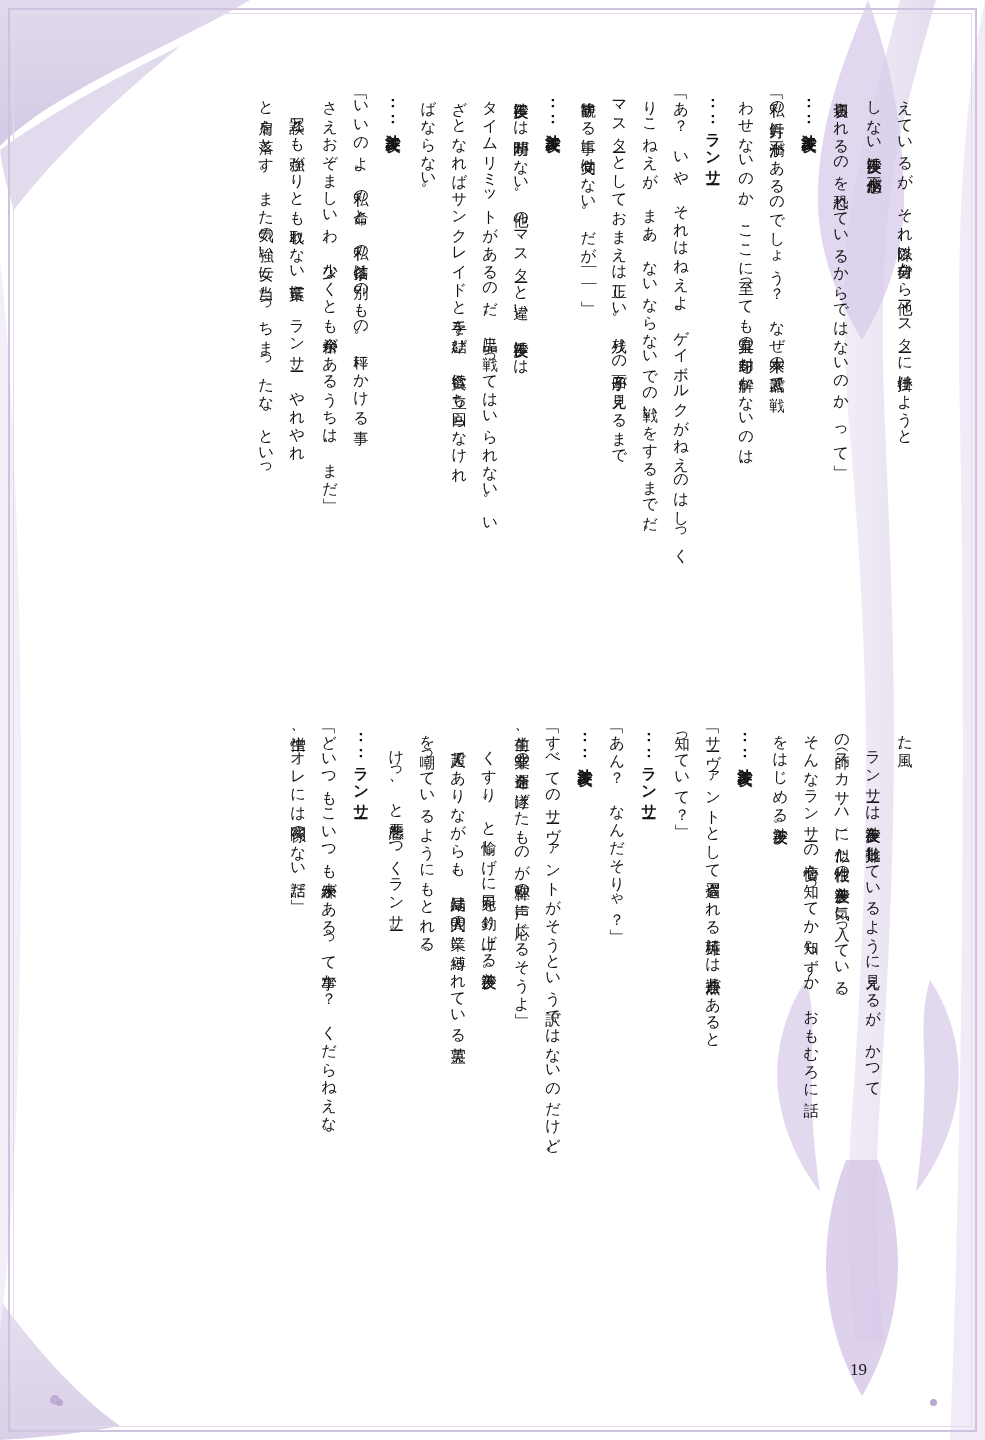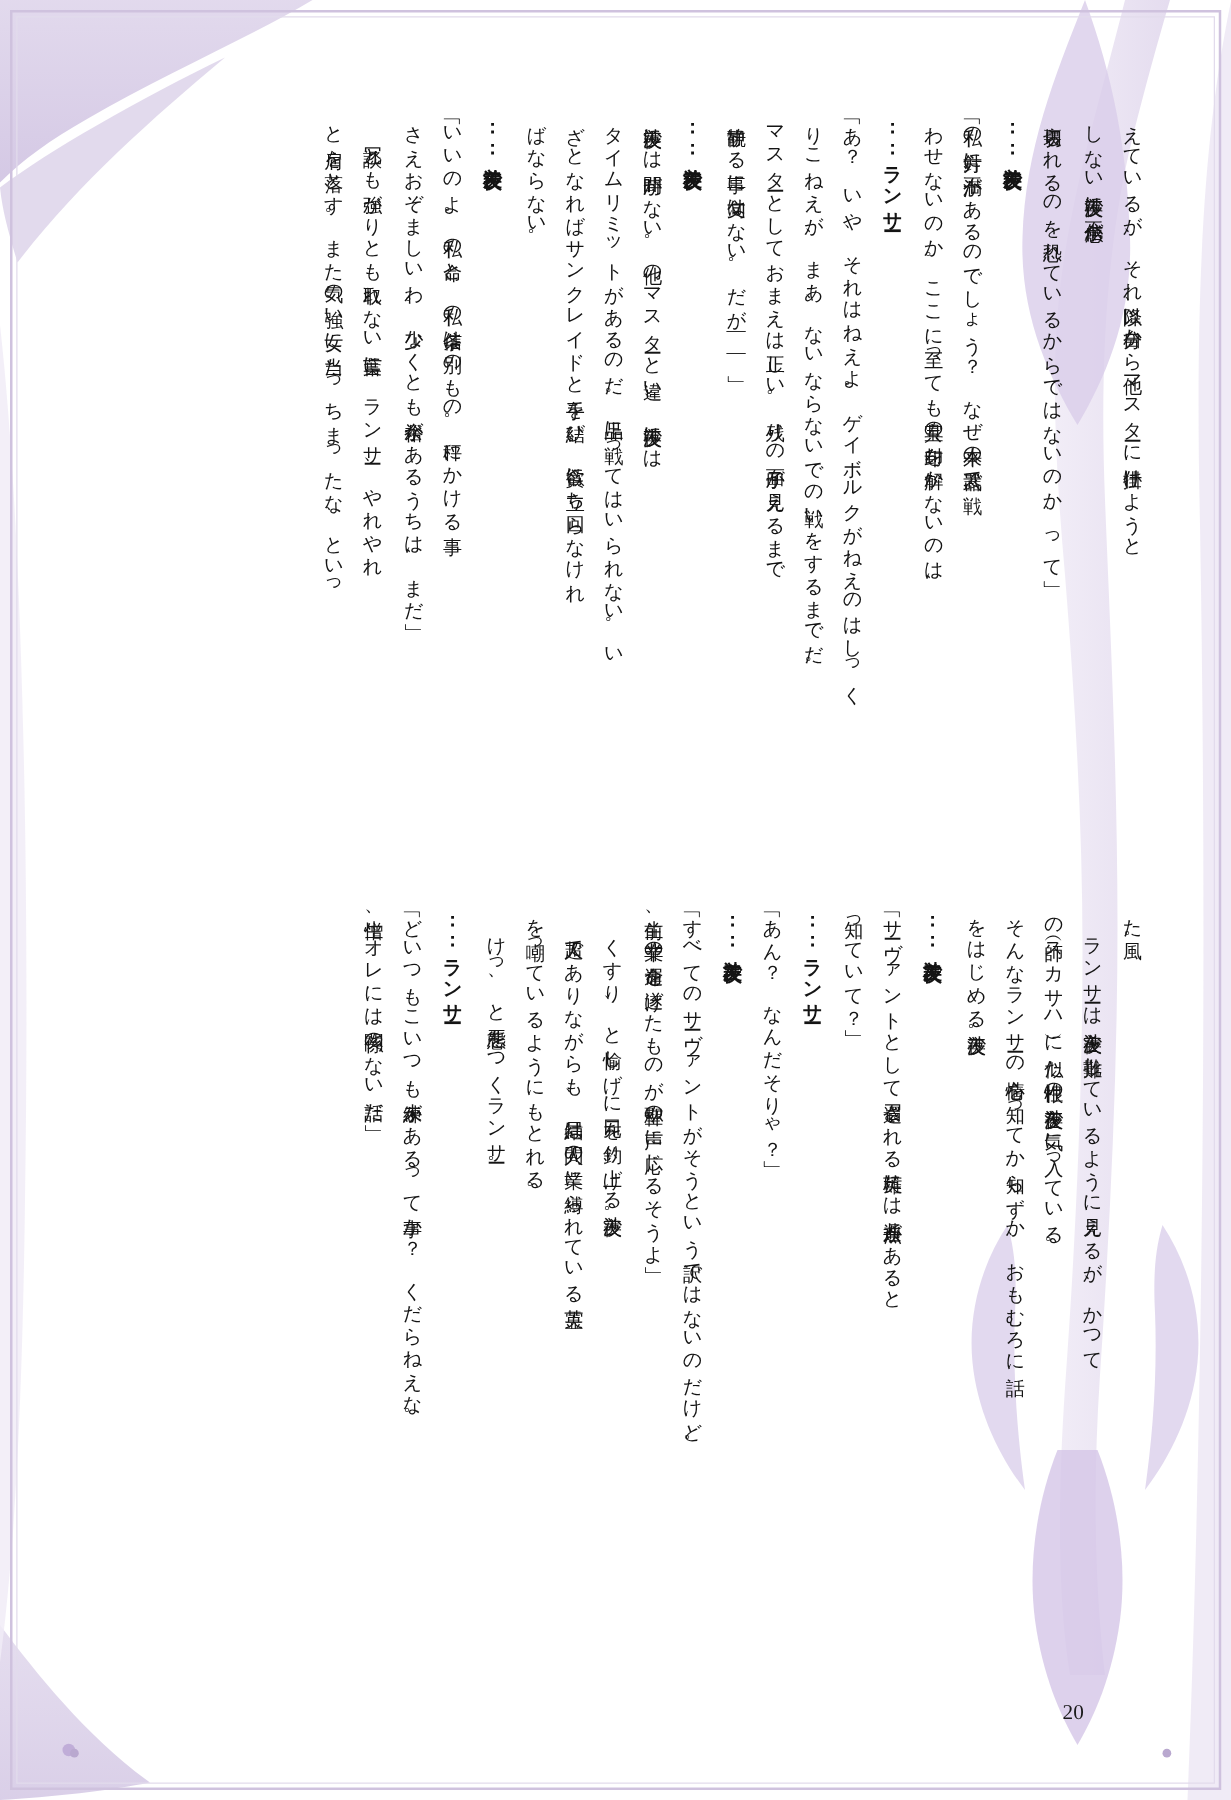--- a/index.html
+++ b/index.html
@@ -198,17 +198,17 @@
 を嘲っているようにもとれる。
 　けっ、と悪態をつくランサー。</div>
 
       <div class="flow bold-name" style="right:544px; top:30px; height:140px; width:22px; font-family:'Liberation Sans', sans-serif;">：：ランサー</div>
       <div class="flow" style="right:576px; top:30px; height:560px; width:54px;">「どいつもこいつも未練があるって事か？　くだらねえな。
 生憎、オレには関係のない話だ」</div>
     </div>
 
   </div>
 
-  <div class="page-number">20</div>
+  <div class="page-number">19</div>
   <div class="dot-deco" style="left:56px; bottom:34px;"></div>
   <div class="dot-deco" style="right:48px; bottom:34px;"></div>
 
 </div>
 
 </body></html>

